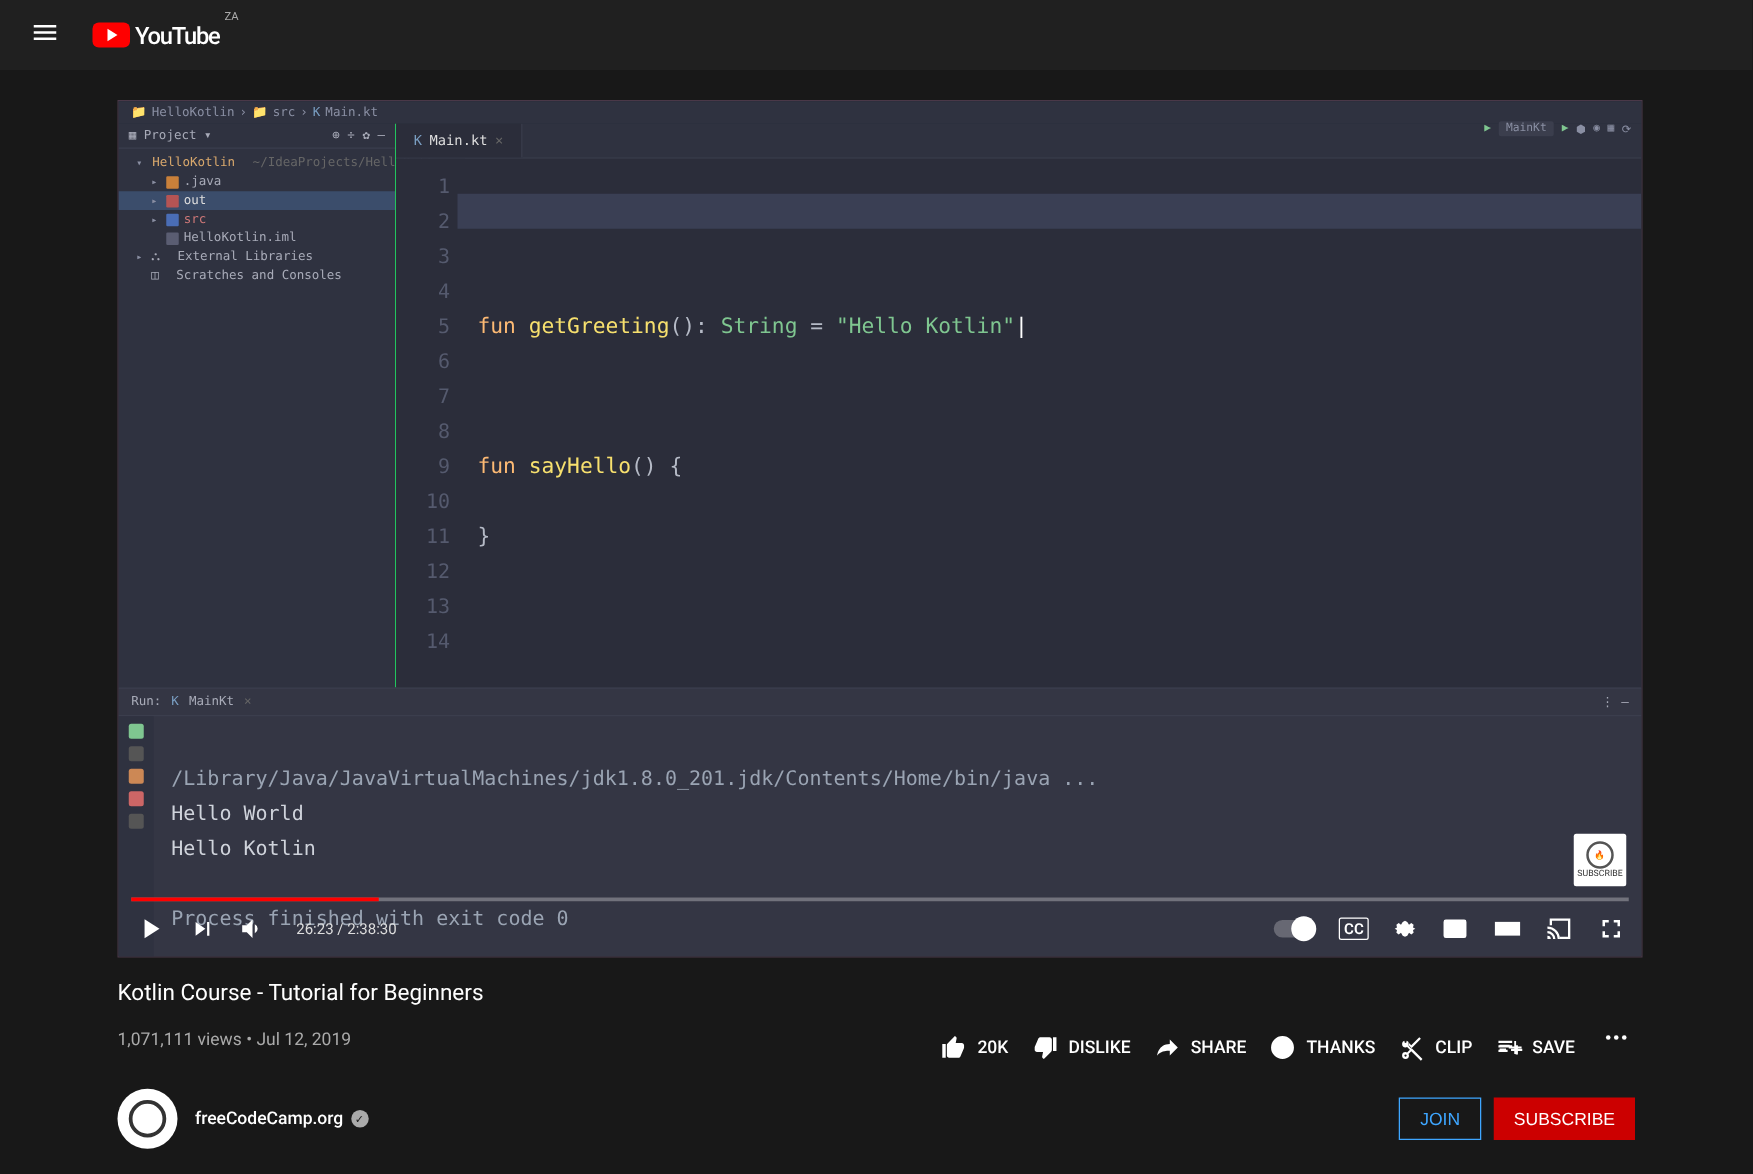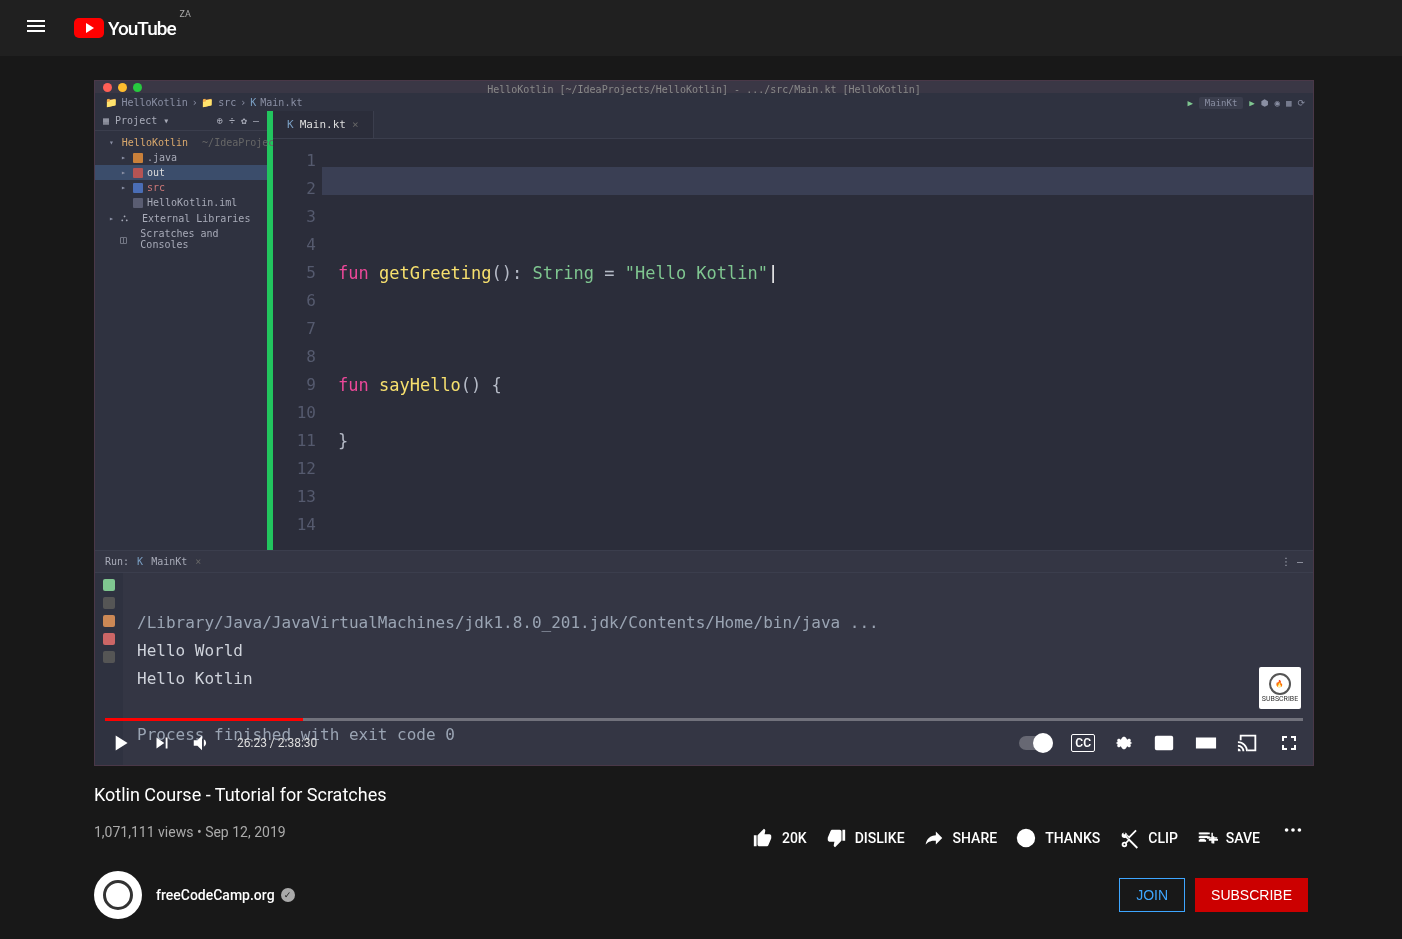--- a/index.html
+++ b/index.html
@@ -51,21 +51,21 @@
 
 .ide-window { width: 100%; height: 100%; background: #2b2d3a; display: flex; flex-direction: column; font-family: "SF Mono", Menlo, Consolas, monospace; }
 .ide-traffic { height: 12px; padding: 4px 8px; display: flex; gap: 6px; align-items: center; background: #3a3745; }
 .tl { width: 9px; height: 9px; border-radius: 50%; }
 .tl.r{background:#ff5f56;} .tl.y{background:#ffbd2e;} .tl.g{background:#27c93f;}
 .ide-title { position:absolute; top:3px; left:0; right:0; text-align:center; font-size:10px; color:#888; }
 .ide-breadcrumb { height:18px; font-size:10px; color:#8a8fa3; padding:2px 10px; background:#2f3240; display:flex; align-items:center; gap:4px; }
 .ide-toolbar-right { position:absolute; top:16px; right:8px; font-size:9px; color:#8a8fa3; display:flex; gap:6px; align-items:center; }
 .ide-toolbar-right .badge { background:#3b3e4d; padding:1px 6px; border-radius:2px; }
 .ide-body { flex:1; display:flex; min-height:0; }
-.ide-sidebar { width:178px; background:#2f3240; border-right:6px solid #22c55e; font-size:10px; color:#a8abb8; }
+.ide-sidebar { width:222px; background:#2f3240; border-right:1px solid #22c55e; font-size:10px; color:#a8abb8; }
 .ide-sidebar-header { padding:4px 8px; border-bottom:1px solid #3b3e4d; display:flex; justify-content:space-between; }
 .tree { padding:4px 0; }
 .tree-item { padding:2px 6px; display:flex; align-items:center; gap:4px; }
 .tree-item.lvl1 { padding-left:14px; }
 .tree-item.lvl2 { padding-left:26px; }
 .tree-caret { font-size:8px; color:#8a8fa3; width:8px; }
 .tree-icon { width:10px; height:10px; display:inline-block; }
 .tree-icon.folder { background:#c9803a; border-radius:1px; }
 .tree-icon.folder-blue { background:#4a6db5; border-radius:1px; }
 .tree-icon.folder-red { background:#b55454; border-radius:1px; position:relative; }
@@ -73,21 +73,21 @@
 .tree-item.active { background:#3b4d6b; color:#ddd; }
 .ide-main { flex:1; display:flex; flex-direction:column; min-width:0; }
 .ide-tabs { height:28px; background:#2f3240; border-bottom:1px solid #3b3e4d; display:flex; align-items:center; font-size:11px; }
 .ide-tab { padding:0 14px; height:100%; display:flex; align-items:center; gap:6px; color:#a8abb8; border-right:1px solid #3b3e4d; }
 .ide-tab.active { background:#2b2d3a; color:#ddd; }
 .ide-editor { flex:1; display:flex; overflow:hidden; background:#2b2d3a; }
 .gutter { width:55px; text-align:right; padding:8px 12px 8px 0; color:#555a6e; font-size:16px; line-height:28px; user-select:none; background:#2b2d3a; }
 .code { flex:1; padding:8px 10px; font-size:17px; line-height:28px; white-space:pre; color:#b5bac6; position:relative; }
 .code .hl-line { position:absolute; left:-6px; right:0; height:28px; background:#3a3f54; z-index:0; }
 .code > div { position:relative; z-index:1; }
-.kw{color:#ec4899;} .fn{color:#f7e06e;} .ty{color:#7fc690;} .st{color:#7fc690;} .pn{color:#b5bac6;} .call{color:#8fb98f; font-style:italic;}
+.kw{color:#fdba74;} .fn{color:#f7e06e;} .ty{color:#7fc690;} .st{color:#7fc690;} .pn{color:#b5bac6;} .call{color:#8fb98f; font-style:italic;}
 .ide-runpanel { height:215px; border-top:1px solid #3b3e4d; display:flex; flex-direction:column; background:rgba(58,60,75,0.6); position:relative; }
 .run-tab-bar { height:22px; font-size:10px; color:#a8abb8; display:flex; align-items:center; padding:0 10px; gap:8px; border-bottom:1px solid #3b3e4d;}
 .run-body { flex:1; display:flex; }
 .run-side { width:28px; background:#2f3240; display:flex; flex-direction:column; align-items:center; gap:6px; padding:6px 0; }
 .run-side-btn { width:12px; height:12px; border-radius:2px; }
 .run-output { flex:1; padding:8px 14px; font-size:16px; line-height:28px; color:#9aa4b3; white-space:pre; font-family: "SF Mono", Menlo, Consolas, monospace; }
 .run-output .o-white { color:#cfd3db; }
 .watermark { position:absolute; right:12px; bottom:56px; width:42px; height:42px; background:#fff; border-radius:2px; display:flex; flex-direction:column; align-items:center; justify-content:center; font-size:7px; color:#333; }
 .watermark-logo{width:22px;height:22px;border:2px solid #555;border-radius:50%;display:flex;align-items:center;justify-content:center;}
 
@@ -142,26 +142,20 @@
       <span class="logo-sup">ZA</span>
     </div>
   </div>
   <div class="header-right"></div>
 </div>
 
 <div class="content">
 
   <div class="video-player">
     <div class="ide-window">
-      <div class="ide-traffic">
-        <div class="tl r"></div>
-          <div class="tl y"></div>
-          <div class="tl g"></div>
-        <div class="ide-title">HelloKotlin [~/IdeaProjects/HelloKotlin] - .../src/Main.kt [HelloKotlin]</div>
-      </div>
       <div class="ide-breadcrumb">
         <span>📁</span>
           <span>HelloKotlin</span>
           <span>›</span>
         <span>📁</span>
           <span>src</span>
           <span>›</span>
         <span style="color:#7a9ec2">K</span>
           <span>Main.kt</span>
       </div>
@@ -319,24 +313,24 @@
         <div class="ctrl-btn">
             <svg width="24" height="24" viewBox="0 0 24 24">
               <path d="M7 14H5v5h5v-2H7v-3zm-2-4h2V7h3V5H5v5zm12 7h-3v2h5v-5h-2v3zM14 5v2h3v3h2V5h-5z"></path>
             </svg>
           </div>
       </div>
     </div>
   </div>
 
   <div class="video-info">
-    <div class="video-title">Kotlin Course - Tutorial for Scratches</div>
+    <div class="video-title">Kotlin Course - Tutorial for Beginners</div>
     <div class="video-meta-row">
       <div class="video-stats">
-        <span>1,071,111 views</span> <span>•</span> <span>Sep 12, 2019</span>
+        <span>1,071,111 views</span> <span>•</span> <span>Jul 12, 2019</span>
       </div>
       <div class="actions">
         <div class="action">
           <svg width="22" height="22" viewBox="0 0 24 24">
               <path d="M2 21h3V9H2v12zm19-11c0-1.1-.9-2-2-2h-5.3l.8-3.8v-.3c0-.4-.2-.8-.4-1.1L13 2 6.6 8.4C6.2 8.8 6 9.3 6 9.8V19c0 1.1.9 2 2 2h8c.8 0 1.5-.5 1.8-1.2l2.9-6.8c.2-.3.3-.6.3-1v-2z"></path>
             </svg>
           <span>20K</span>
         </div>
         <div class="action">
           <svg width="22" height="22" viewBox="0 0 24 24" style="transform:rotate(180deg)">

